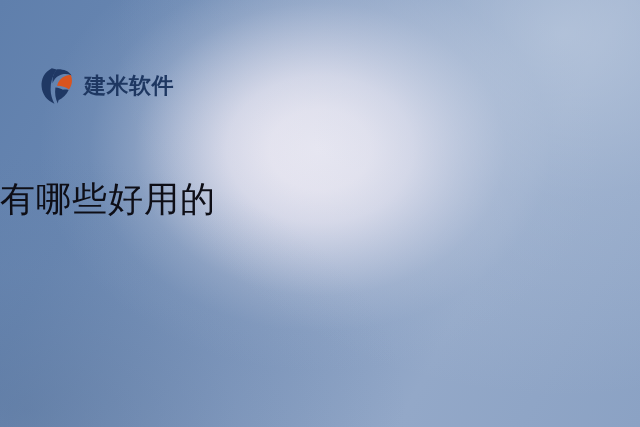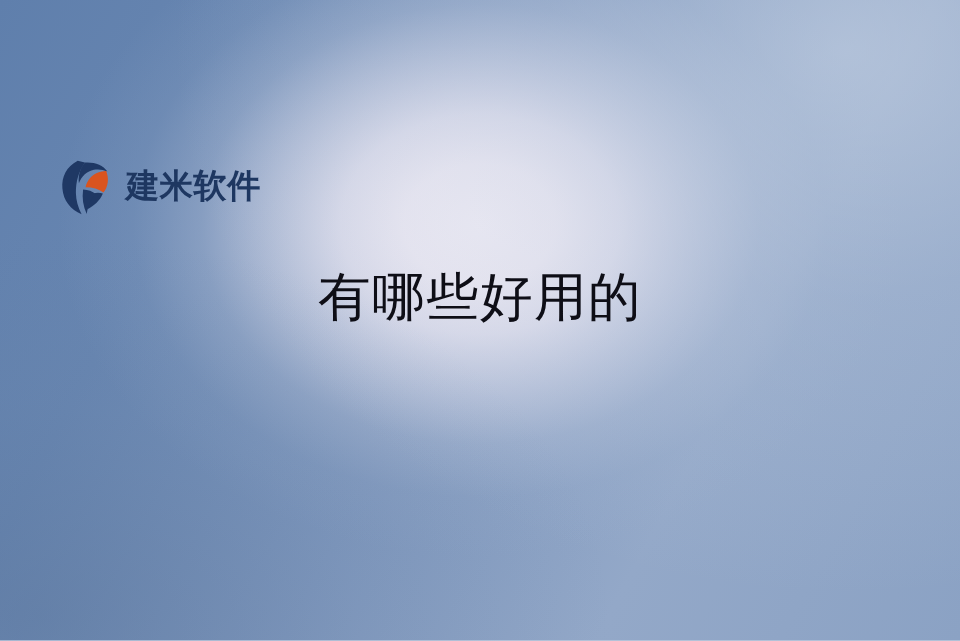--- a/index.html
+++ b/index.html
@@ -66,21 +66,20 @@
 
   
   .logo {
     position: absolute;
     left: 39px;
     top: 66px;
     display: flex;
     align-items: center;
     gap: 5px;
     user-select: none;
-    margin-top: 39px;
   }
 
   .logo-mark {
     width: 40px;
     height: 40px;
     display: block;
     flex: 0 0 auto;
   }
 
   .logo-word {
@@ -92,21 +91,20 @@
     color: #1e3761;
     white-space: nowrap;
   }
 
   
   .headline {
     position: absolute;
     left: 0;
     top: 176px;
     width: 100%;
-    text-align: center;
     user-select: none;
   }
 
   .headline-line {
     font-family: "DejaVu Serif", "Liberation Serif", serif;
     font-size: 35px;
     font-weight: 400;
     line-height: 46px;
     letter-spacing: 1px;
     color: #0e0e16;

